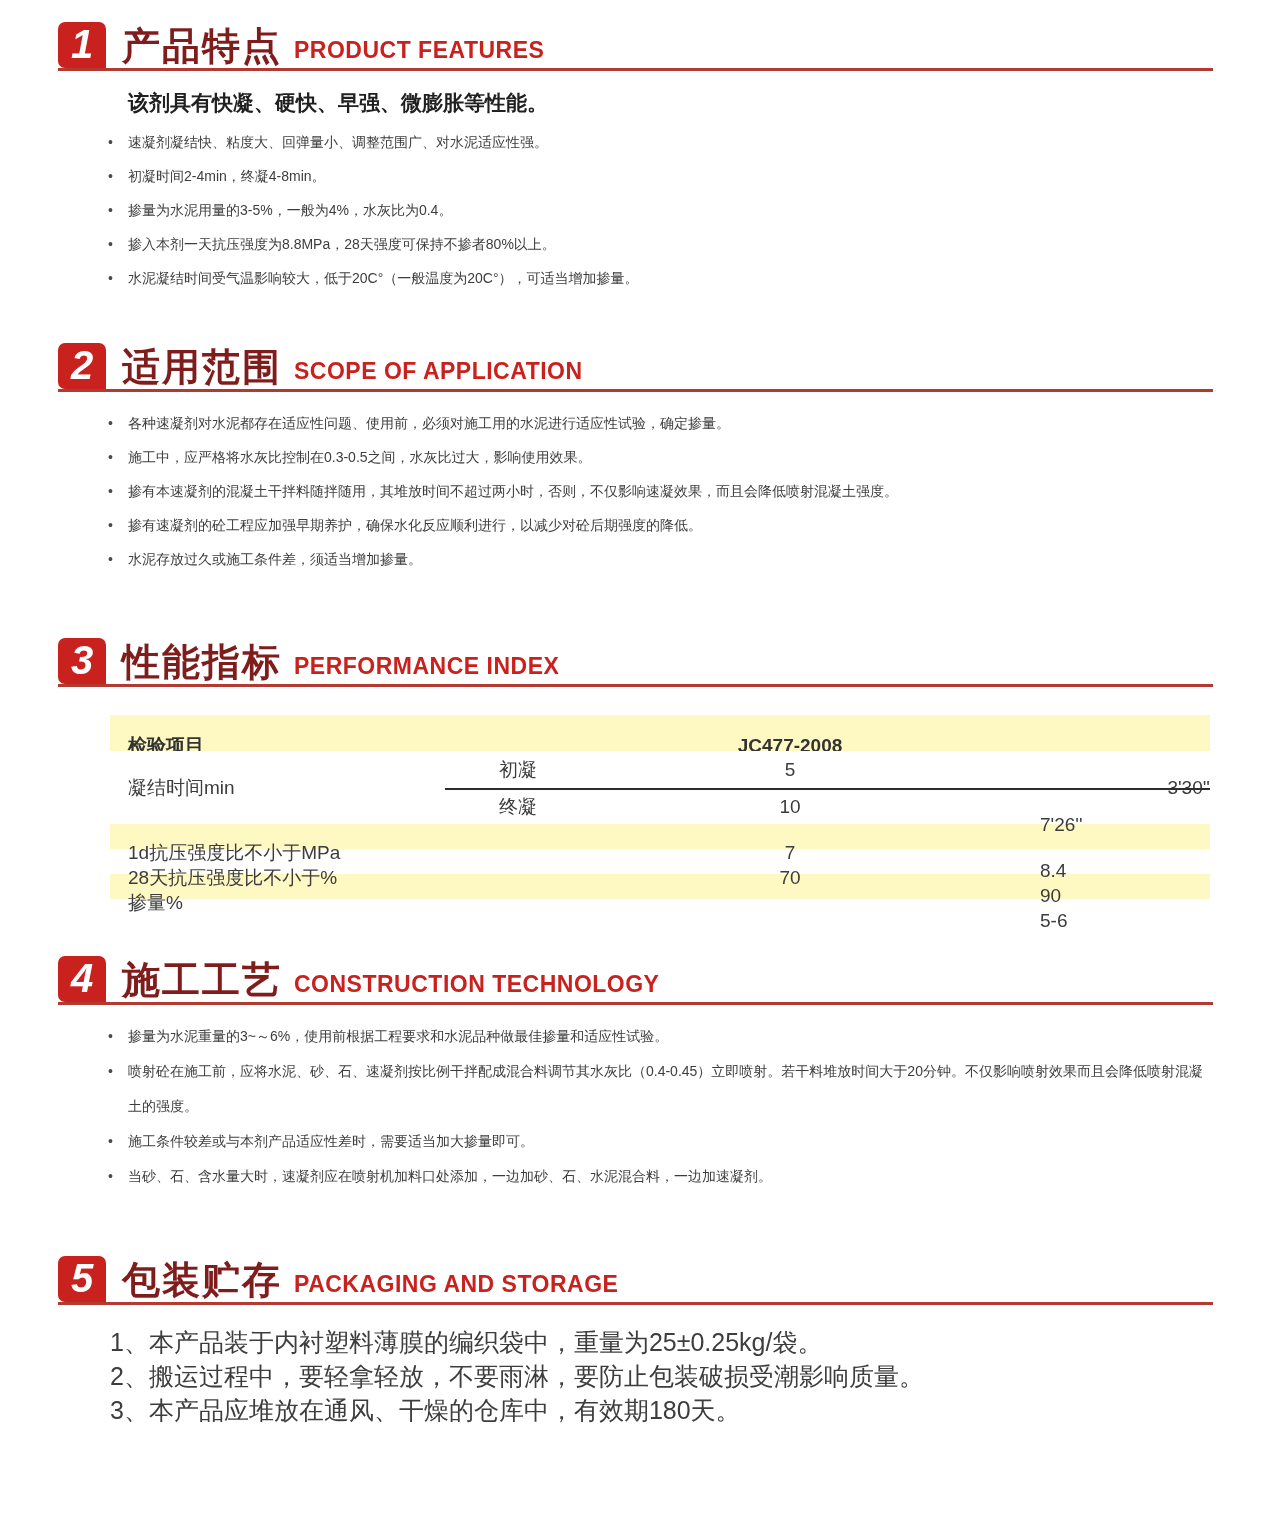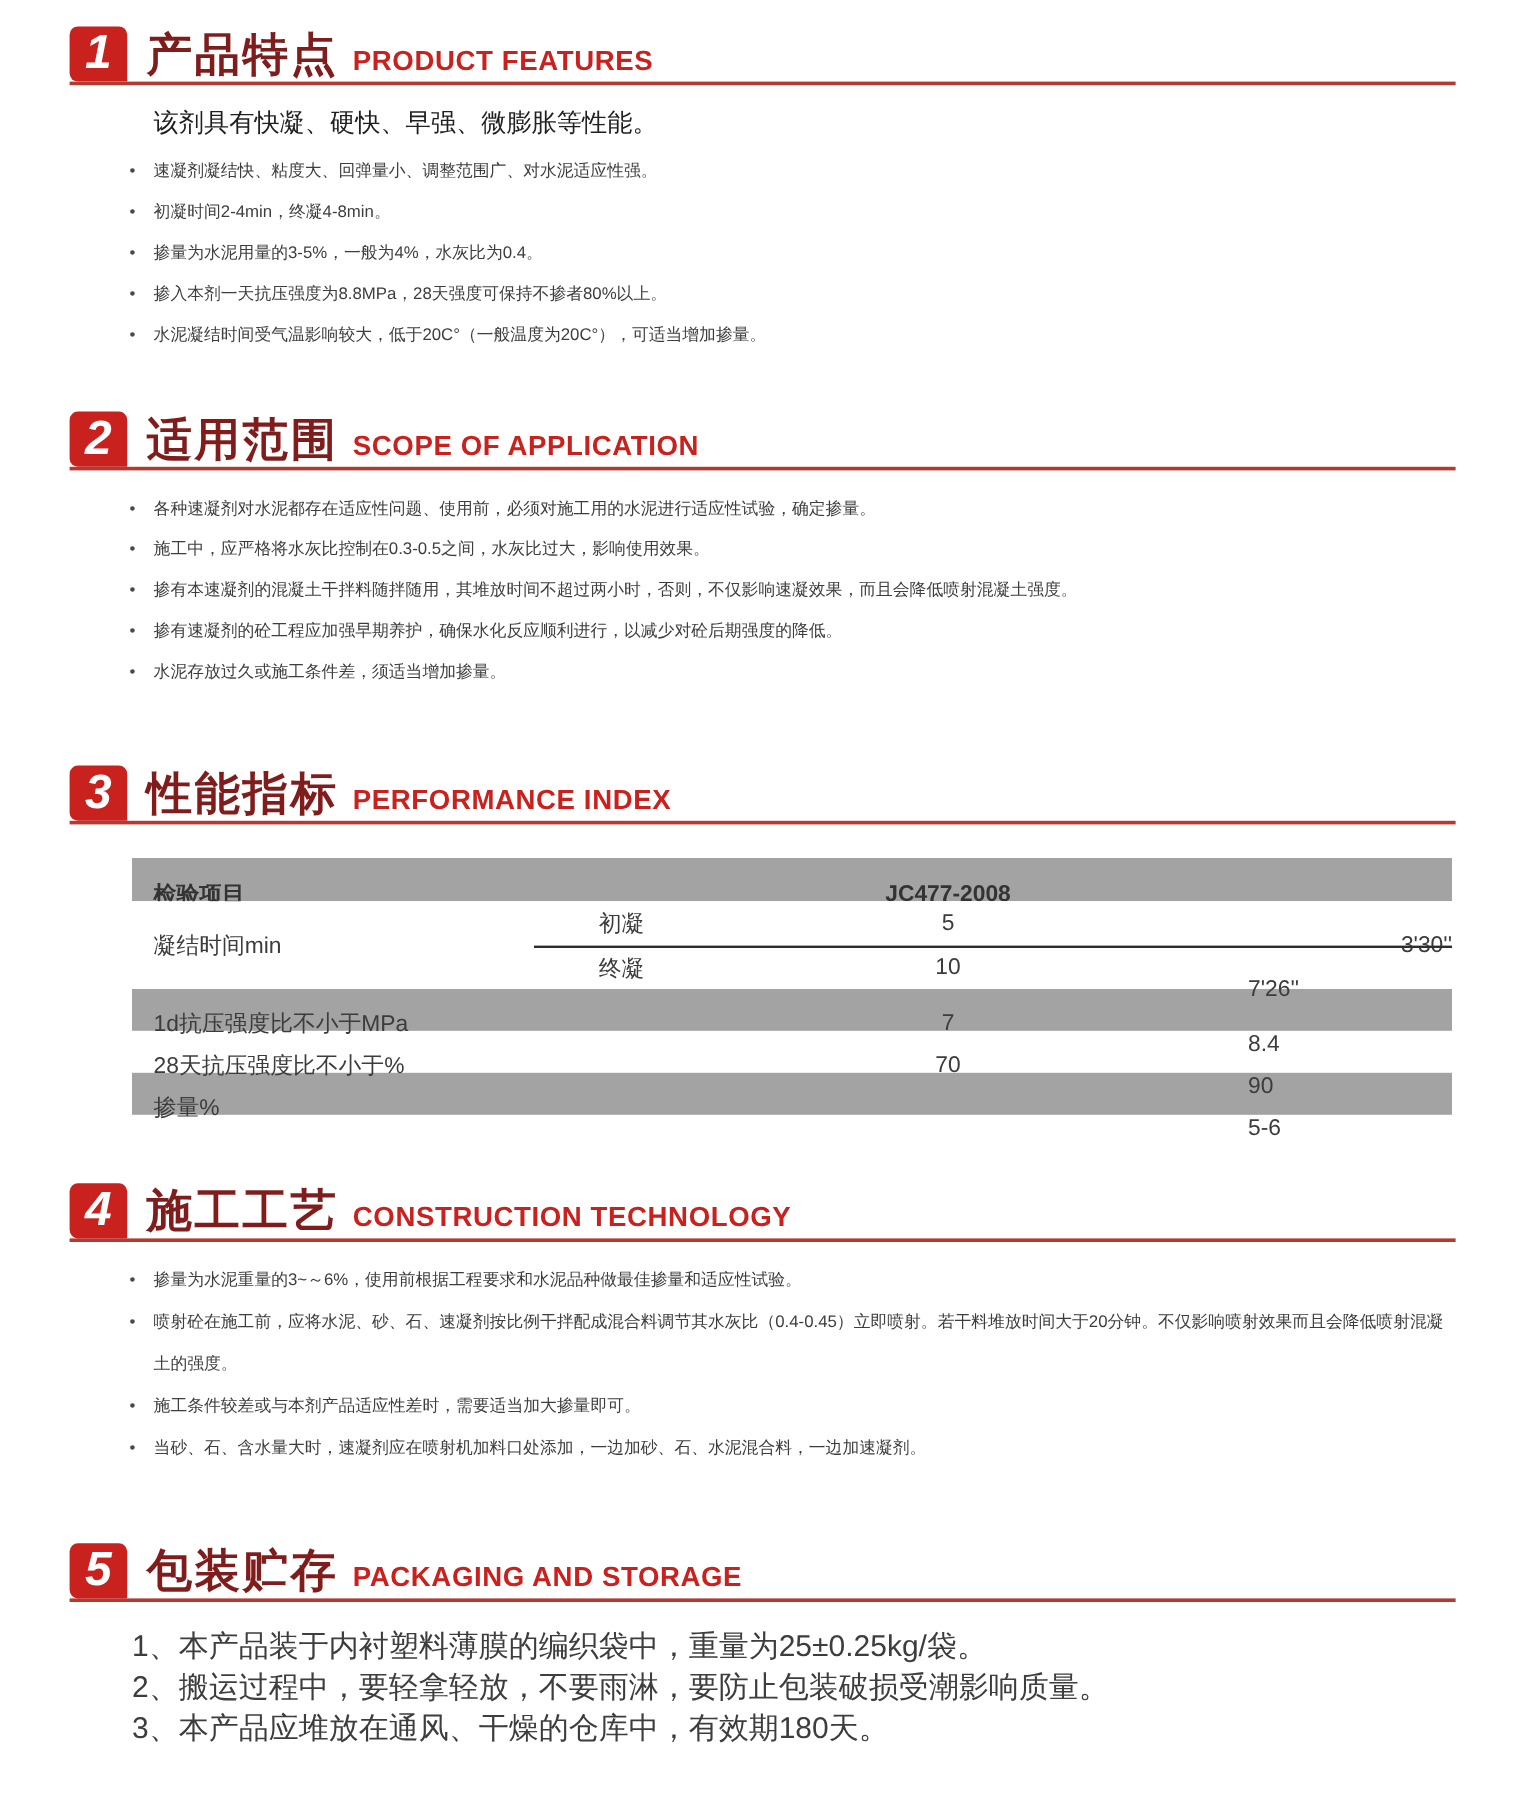--- a/index.html
+++ b/index.html
@@ -40,21 +40,21 @@
   .title-en {
     color: #c9211e;
     font-size: 23px; font-weight: bold;
     letter-spacing: .5px;
     line-height: 1;
     margin: 0 0 6px 12px;
   }
 
   
   .intro {
-    font-size: 21px; font-weight: normal; color: #202020;
+    font-size: 21px; font-weight: bold; color: #202020;
     margin: 18px 0 0 70px;
     line-height: 28px;
   }
   .bullets {
     list-style: none;
     margin: 14px 0 0 48px; padding: 0;
     font-size: 14px; color: #3d3d3d;
   }
   .bullets li {
     position: relative;
@@ -86,24 +86,24 @@
   .ptable {
     margin: 28px 0 0 52px;
     width: 1100px;
     font-size: 19px;
     color: #3c3c3c;
   }
   .trow {
     display: grid;
     grid-template-columns: 365px 165px 300px 270px;
     align-items: center;
-    height: 35px;
+    height: 25px;
   }
   .trow.head { height: 36px; font-weight: bold; color: #333; }
-  .gray { background: #a3a3a3; }
+  .gray { background: #fef9c3; }
   .c-item { padding-left: 18px; }
   .c-sub  { padding-left: 24px; }
   .c-std  { text-align: center; }
   .c-meas { padding-left: 100px; margin-top: 36px; }
 
   .setting-block {
     position: relative;
     display: grid;
     grid-template-columns: 365px 165px 300px 270px;
     grid-template-rows: 38px 35px;

